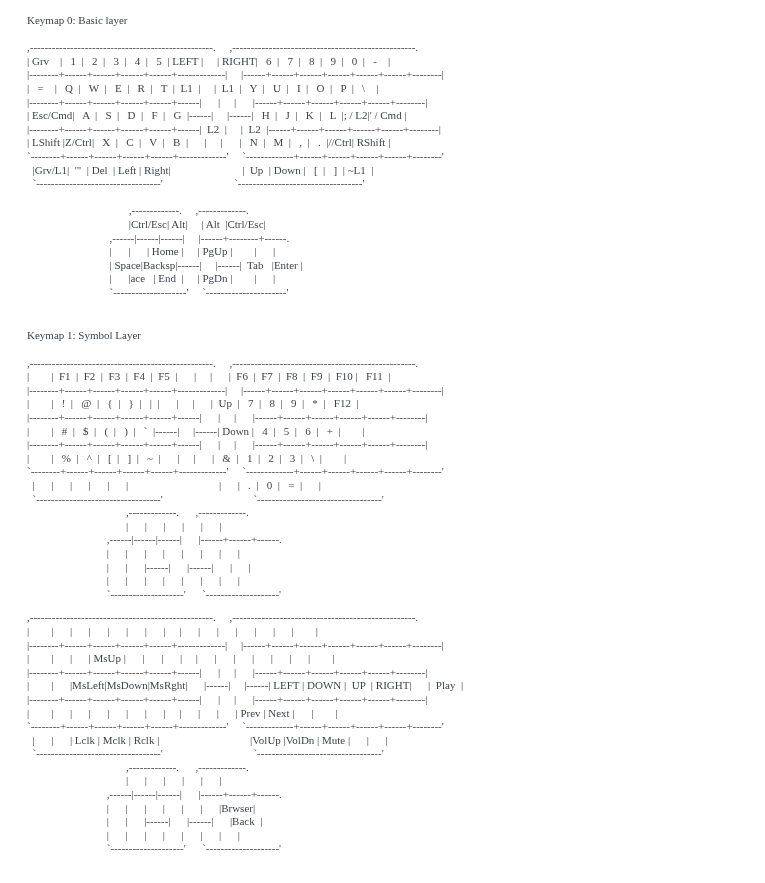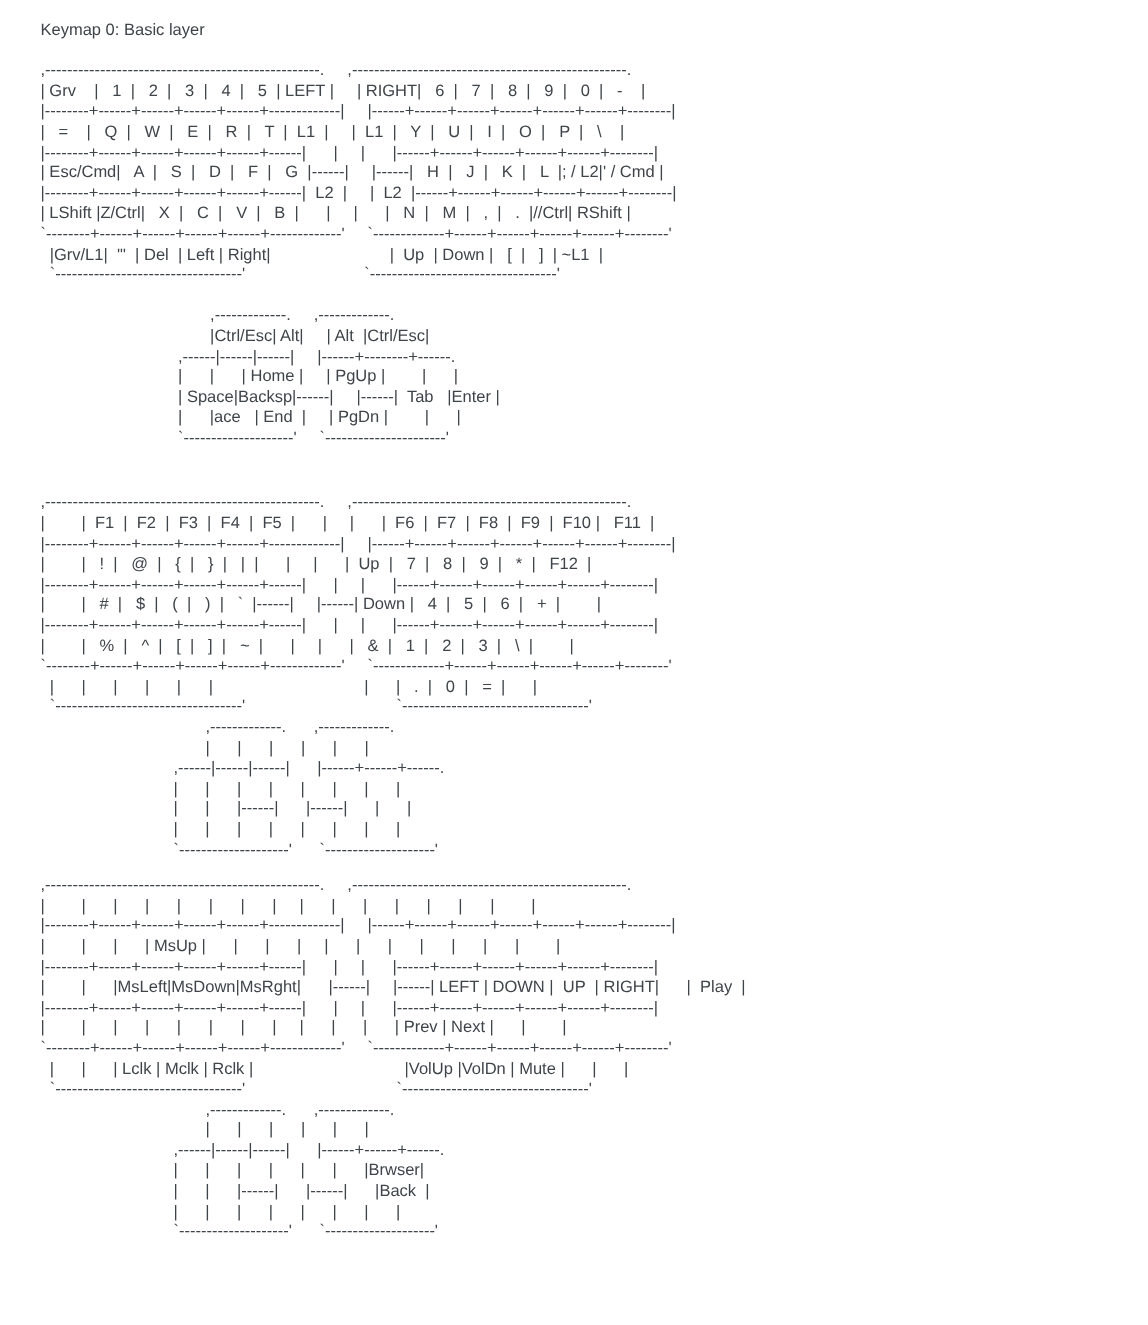--- a/index.html
+++ b/index.html
@@ -3,21 +3,21 @@
 <meta charset="utf-8">
 <style>
   html, body { margin: 0; padding: 0; background: #ffffff; }
   .page {
     width: 643px;
     height: 883px;
     box-sizing: border-box;
     padding: 14px 0 0 27px;
     background: #ffffff;
     color: #3f444a;
-    font-family: Liberation Sans, sans-serif;
+    font-family: Liberation Serif, serif;
     font-size: 11px;
     line-height: 13.6px;
     overflow: hidden;
   }
   .keymap-section { margin: 0; }
   .km-title {
     white-space: pre;
     margin: 0 0 13.6px 0;
     font-family: inherit;
     font-size: inherit;
@@ -55,20 +55,21 @@
                                      ,-------------.     ,-------------.
                                      |Ctrl/Esc| Alt|     | Alt  |Ctrl/Esc|
                               ,------|------|------|     |------+--------+------.
                               |      |      | Home |     | PgUp |        |      |
                               | Space|Backsp|------|     |------|  Tab   |Enter |
                               |      |ace   | End  |     | PgDn |        |      |
                               `--------------------'     `----------------------'</pre>
   </section>
 
   <section class="keymap-section gap-lg">
+    <div class="km-title">Keymap 1: Symbol Layer</div>
     <pre class="km-art">,--------------------------------------------------.     ,--------------------------------------------------.
 |        |  F1  |  F2  |  F3  |  F4  |  F5  |      |     |      |  F6  |  F7  |  F8  |  F9  |  F10 |   F11  |
 |--------+------+------+------+------+-------------|     |------+------+------+------+------+------+--------|
 |        |   !  |   @  |   {  |   }  |   |  |      |     |      |  Up  |   7  |   8  |   9  |   *  |   F12  |
 |--------+------+------+------+------+------|      |     |      |------+------+------+------+------+--------|
 |        |   #  |   $  |   (  |   )  |   `  |------|     |------| Down |   4  |   5  |   6  |   +  |        |
 |--------+------+------+------+------+------|      |     |      |------+------+------+------+------+--------|
 |        |   %  |   ^  |   [  |   ]  |   ~  |      |     |      |   &amp;  |   1  |   2  |   3  |   \  |        |
 `--------+------+------+------+------+-------------'     `-------------+------+------+------+------+--------'
   |      |      |      |      |      |                                 |      |   .  |   0  |   =  |      |

